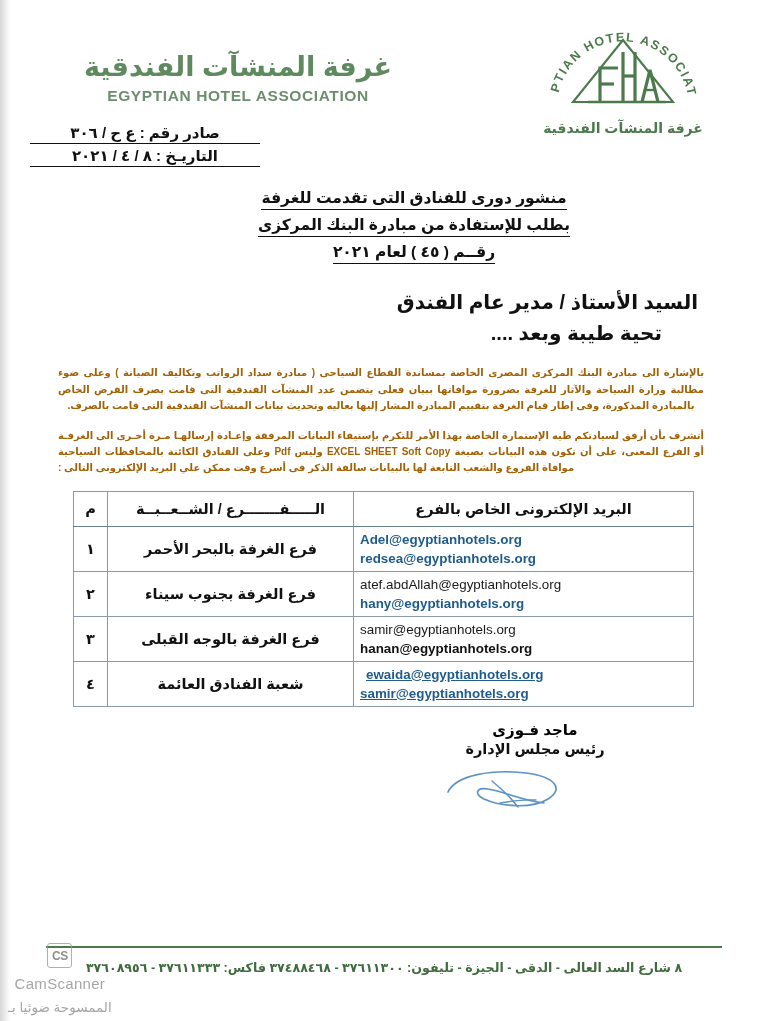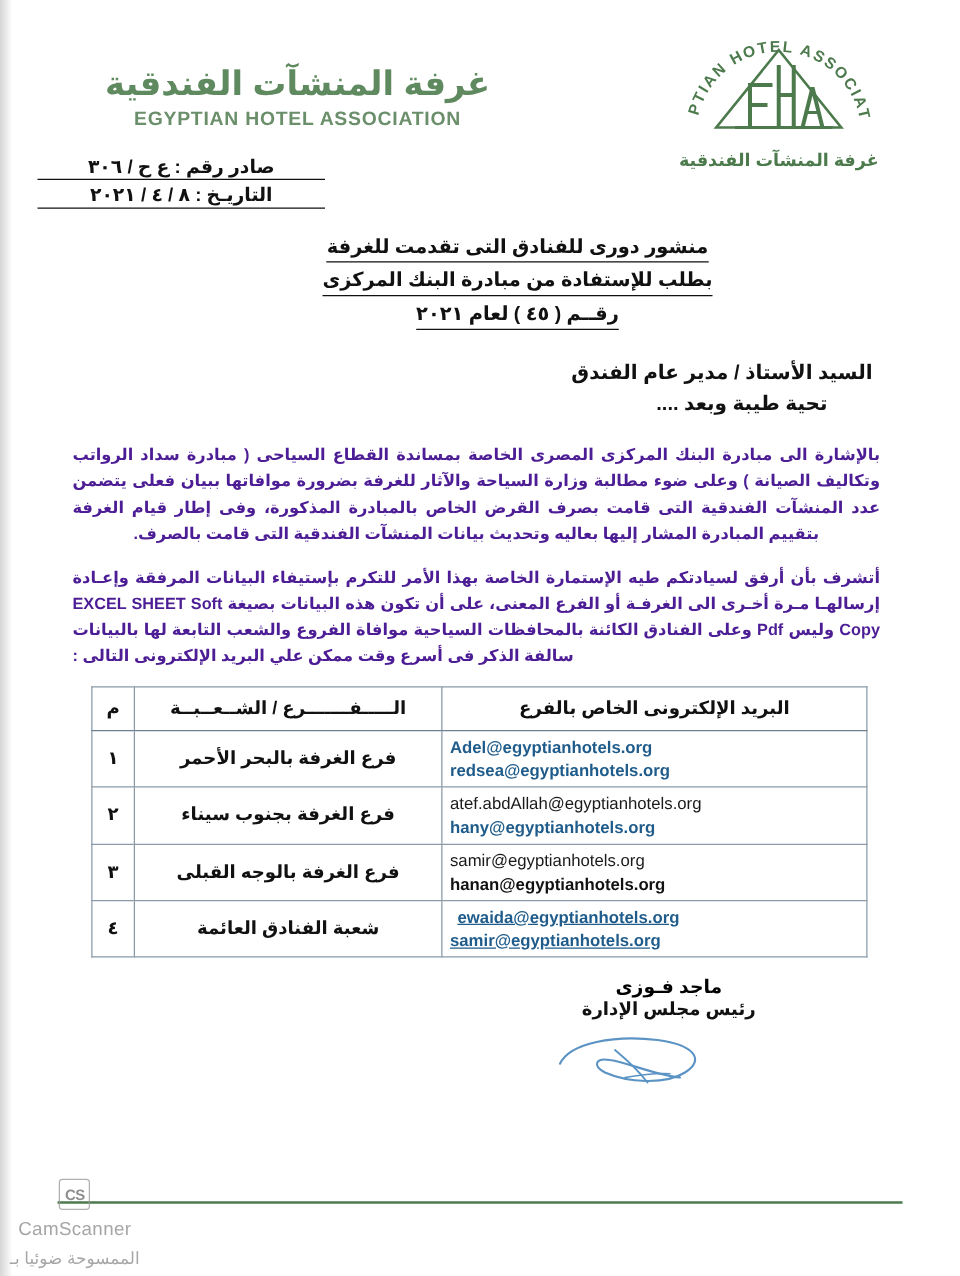--- a/index.html
+++ b/index.html
@@ -110,37 +110,37 @@
   }
 
   
   .salutation {
     margin-top: 18px;
     padding-right: 70px;
     direction: rtl;
     text-align: right;
   }
   .salutation div {
-    font-size: 16px;
+    font-size: 20px;
     font-weight: bold;
     color: #111;
     line-height: 1.55;
   }
   .sal-2 { padding-right: 36px; }
 
   
   .body-wrap {
     margin-top: 16px;
     padding: 0 64px 0 58px;
     direction: rtl;
   }
   .para {
-    font-size: 13px;
-    font-weight: bold;
-    color: #4c1d95;
+    font-size: 10px;
+    font-weight: bold;
+    color: #a16207;
     line-height: 1.62;
     text-align: justify;
     text-align-last: center;
     margin-bottom: 14px;
   }
   .para.last-right { text-align-last: left; margin-top: 13px; }
   .ltr-inline { direction: ltr; unicode-bidi: isolate; }
 
   
   .table-wrap {
@@ -426,20 +426,21 @@
       <svg width="190" height="62" viewBox="0 0 190 62" xmlns="http://www.w3.org/2000/svg">
         <path d="M 8,33 C 16,16 52,10 86,14 C 116,18 124,30 108,40 C 92,50 62,48 44,40 C 34,35 36,28 48,30 C 62,32 84,42 104,44" fill="none" stroke="#5b93c4" stroke-width="1.7" stroke-linecap="round"></path>
         <path d="M 52,22 C 64,32 72,40 78,48" fill="none" stroke="#5b93c4" stroke-width="1.5" stroke-linecap="round"></path>
         <path d="M 60,44 C 72,42 84,40 96,41" fill="none" stroke="#5b93c4" stroke-width="1.3" stroke-linecap="round"></path>
       </svg>
     </div>
   </div>
 
   <div class="footer">
     <div class="footer-rule"></div>
+    <div class="footer-text">٨ شارع السد العالى - الدقى - الجيزة - تليفون: ٣٧٦١١٣٠٠ - ٣٧٤٨٨٤٦٨   فاكس: ٣٧٦١١٣٣٣ - ٣٧٦٠٨٩٥٦</div>
   </div>
 
   <div class="camscanner">
     <div class="cs-badge">CS</div>
     <div class="cs-text">CamScanner</div>
     <div class="cs-ar">الممسوحة ضوئيا بـ</div>
   </div>
 
   <div class="edge-shadow"></div>
 </div>

